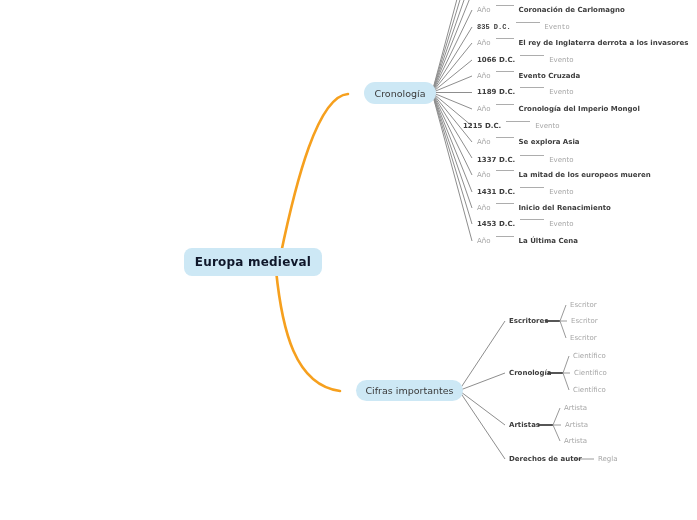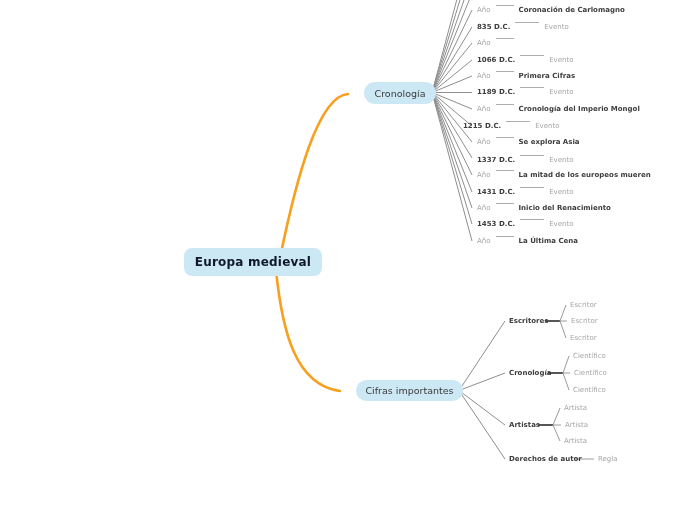--- a/index.html
+++ b/index.html
@@ -112,38 +112,39 @@
 
 <div class="pill branch" style="left:340px;top:380px;width:107px;height:21px;">
   <span>Cifras importantes</span>
 </div>
 
 <div class="row" style="left:477px;top:5px;">
   <span class="g">Año</span>
     <span class="conn c18"></span>
     <span class="d">Coronación de Carlomagno</span>
 </div>
-<div class="row" style="left:477px;top:22px;">
+<div class="row" style="left:477px;top:22px;font-family:Liberation Mono, monospace;">
   <span class="d">835 D.C.</span>
     <span class="conn c24"></span>
     <span class="g">Evento</span>
 </div>
 <div class="row" style="left:477px;top:38px;">
   <span class="g">Año</span>
     <span class="conn c18"></span>
+    <span class="d">El rey de Inglaterra derrota a los invasores</span>
 </div>
 <div class="row" style="left:477px;top:55px;">
   <span class="d">1066 D.C.</span>
     <span class="conn c24"></span>
     <span class="g">Evento</span>
 </div>
 <div class="row" style="left:477px;top:71px;">
   <span class="g">Año</span>
     <span class="conn c18"></span>
-    <span class="d">Primera Cifras</span>
+    <span class="d">Evento Cruzada</span>
 </div>
 <div class="row" style="left:477px;top:87px;">
   <span class="d">1189 D.C.</span>
     <span class="conn c24"></span>
     <span class="g">Evento</span>
 </div>
 <div class="row" style="left:477px;top:104px;">
   <span class="g">Año</span>
     <span class="conn c18"></span>
     <span class="d">Cronología del Imperio Mongol</span>

